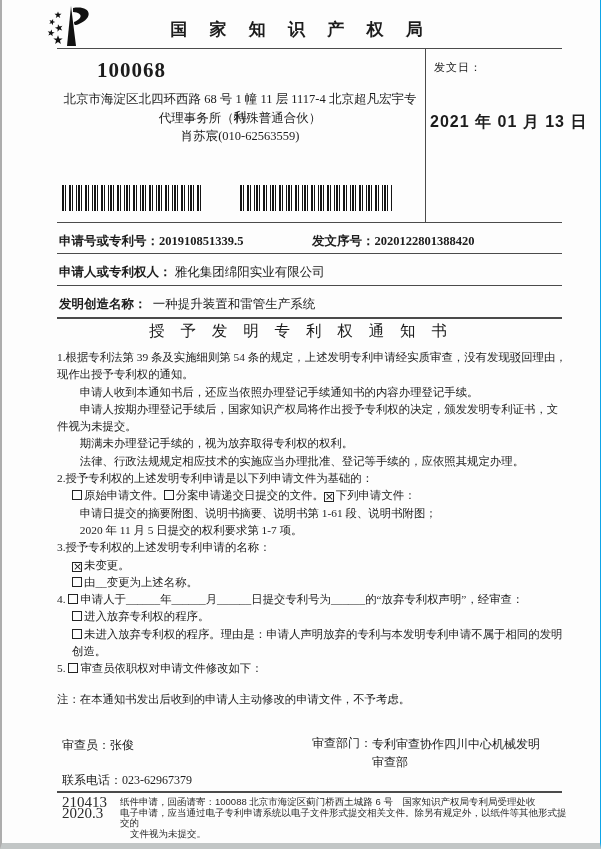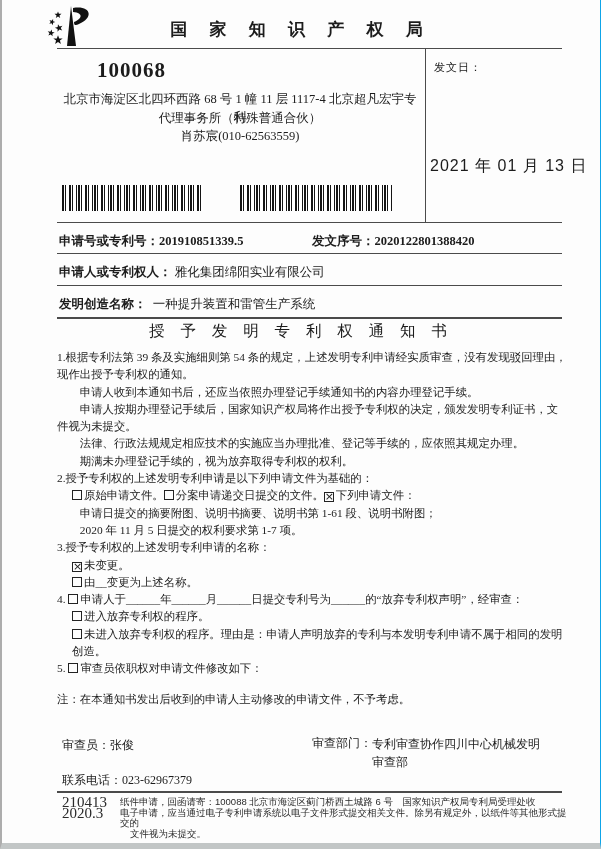--- a/index.html
+++ b/index.html
@@ -18,22 +18,22 @@
   .agency { position:absolute; left:0; right:0; top:18px; text-align:center;
             font-weight:bold; font-size:17px; letter-spacing:9px; }
 
   
   .postcode { position:absolute; left:95px; top:58px; font-weight:bold; font-size:21px; letter-spacing:1px; }
   .addr { position:absolute; left:58px; width:360px; text-align:center; font-size:12.5px; line-height:18px; }
   .addr1 { top:90px; } .addr2 { top:109px; } .addr3 { top:127px; }
 
   
   .dispatch-label { position:absolute; left:432px; top:60px; font-size:11px; letter-spacing:1px; }
-  .dispatch-date { position:absolute; left:428px; top:112px; font-size:16px; font-weight:normal;
-                   font-family:"Liberation Sans","DejaVu Sans",sans-serif; letter-spacing:1px;margin-top:44px; }
+  .dispatch-date { position:absolute; left:428px; top:112px; font-size:16px; font-weight:bold;
+                   font-family:"Liberation Sans","DejaVu Sans",sans-serif; letter-spacing:1px; }
 
   
   .barcode { position:absolute; top:185px; height:26px;
     background:repeating-linear-gradient(90deg,
       #141414 0 2px, #fff 2px 3px, #141414 3px 4px, #fff 4px 7px,
       #141414 7px 9px, #fff 9px 10px, #141414 10px 11px, #fff 11px 14px,
       #141414 14px 15px, #fff 15px 16px); }
   .barcode.b1 { left:60px;  width:141px; }
   .barcode.b2 { left:238px; width:152px; }
 
@@ -118,22 +118,22 @@
   <div class="mrow" style="left:57px; top:296px;"><span class="mlabel">发明创造名称：</span>&nbsp;&nbsp;<span>一种提升装置和雷管生产系统</span></div>
 
   <div class="rule thick" style="top:317px;"></div>
 
   <div class="ntitle">授 予 发 明 专 利 权 通 知 书</div>
 
   <div class="body">
       <div class="bline ">1.根据专利法第 39 条及实施细则第 54 条的规定，上述发明专利申请经实质审查，没有发现驳回理由，现作出授予专利权的通知。</div>
       <div class="bline ind2">申请人收到本通知书后，还应当依照办理登记手续通知书的内容办理登记手续。</div>
       <div class="bline ind2">申请人按期办理登记手续后，国家知识产权局将作出授予专利权的决定，颁发发明专利证书，文件视为未提交。</div>
+      <div class="bline ind2">期满未办理登记手续的，视为放弃取得专利权的权利。</div>
       <div class="bline ind2">法律、行政法规规定相应技术的实施应当办理批准、登记等手续的，应依照其规定办理。</div>
-      <div class="bline ind2">期满未办理登记手续的，视为放弃取得专利权的权利。</div>
       <div class="bline ">2.授予专利权的上述发明专利申请是以下列申请文件为基础的：</div>
       <div class="bline ind1"><span class="cb"></span>原始申请文件。<span class="cb"></span>分案申请递交日提交的文件。<span class="cb">×</span>下列申请文件：</div>
       <div class="bline ind2">申请日提交的摘要附图、说明书摘要、说明书第 1-61 段、说明书附图；</div>
       <div class="bline ind2">2020 年 11 月 5 日提交的权利要求第 1-7 项。</div>
       <div class="bline ">3.授予专利权的上述发明专利申请的名称：</div>
       <div class="bline ind1"><span class="cb">×</span>未变更。</div>
       <div class="bline ind1"><span class="cb"></span>由__变更为上述名称。</div>
       <div class="bline ">4. <span class="cb"></span>申请人于______年______月______日提交专利号为______的“放弃专利权声明”，经审查：</div>
       <div class="bline ind1"><span class="cb"></span>进入放弃专利权的程序。</div>
       <div class="bline ind1"><span class="cb"></span>未进入放弃专利权的程序。理由是：申请人声明放弃的专利与本发明专利申请不属于相同的发明创造。</div>

